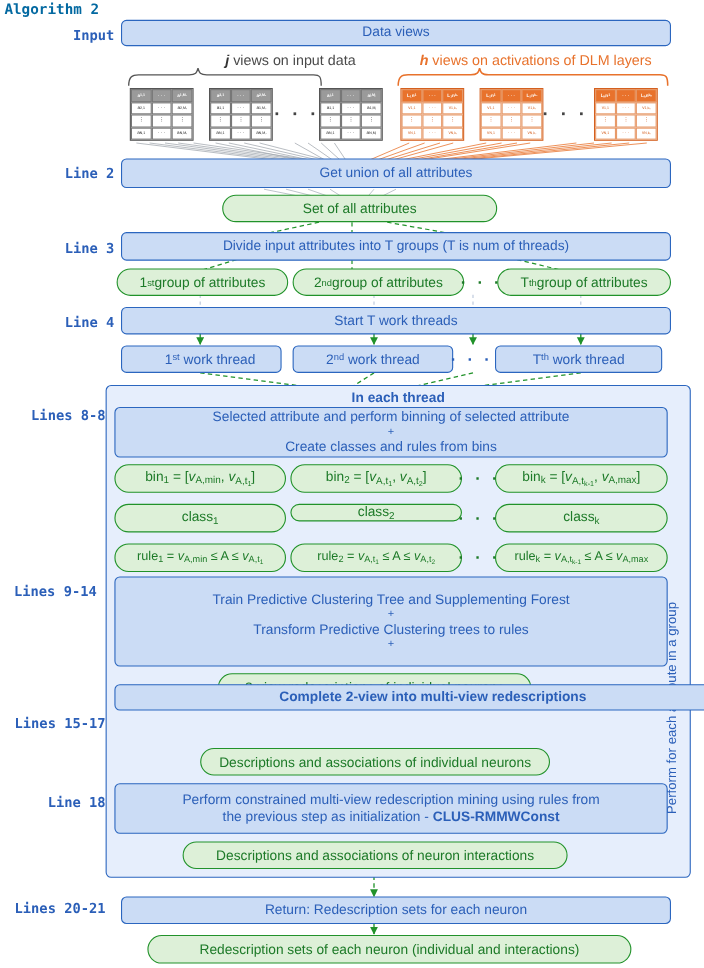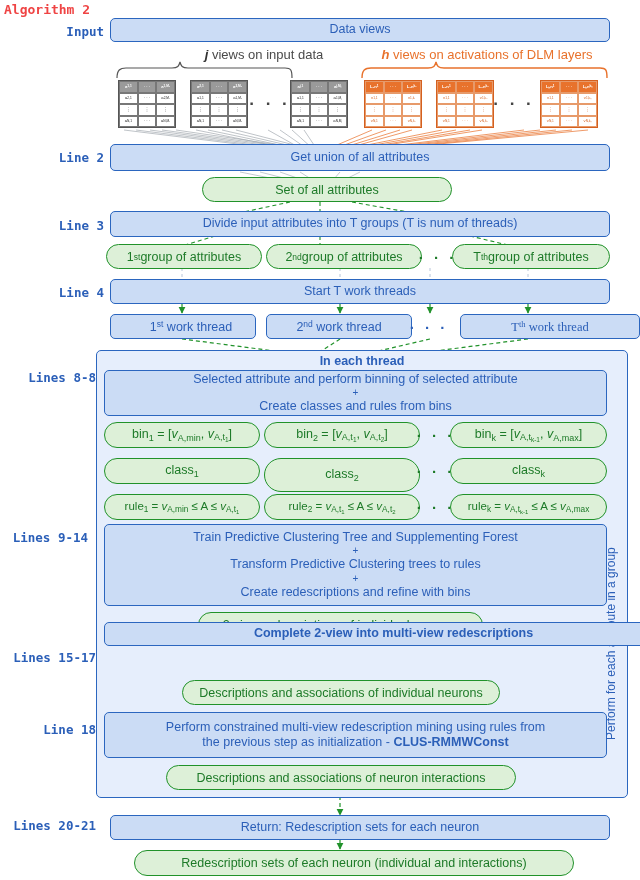--- a/index.html
+++ b/index.html
@@ -7,21 +7,21 @@
     width:640px;height:880px;position:relative;overflow:hidden;
     font-family:"Liberation Sans", sans-serif;
     -webkit-font-smoothing:antialiased;
   }
   .abs{position:absolute;}
 
   
   .algo-title{
     left:4px;top:2px;
     font-family:"DejaVu Sans Mono","Liberation Mono",monospace;
-    font-size:13px;font-weight:bold;color:#ef4444;letter-spacing:0px;
+    font-size:13px;font-weight:bold;color:#0369a1;letter-spacing:0px;
   }
   .line-label{
     font-family:"DejaVu Sans Mono","Liberation Mono",monospace;
     font-size:12.5px;font-weight:bold;color:#2b5fb8;
     text-align:right;white-space:nowrap;
   }
 
   
   .bbox{
     box-sizing:border-box;
@@ -445,21 +445,21 @@
 
 <div class="abs bbox" style="left:110px;top:279px;width:500px;height:25px;">Start T work threads</div>
 
 <div class="abs bbox" style="left:110px;top:314px;width:146px;height:25px;padding-left:16px;">
   <span><span>1</span><sup>st</sup><span> work thread</span></span>
 </div>
 <div class="abs bbox" style="left:266px;top:314px;width:146px;height:25px;">
   <span><span>2</span><sup>nd</sup><span> work thread</span></span>
 </div>
 <div class="abs dots blue" style="left:414px;top:319px;width:30px;height:16px;">· · ·</div>
-<div class="abs bbox" style="left:460px;top:314px;width:180px;height:25px;font-family:Liberation Serif, serif;">
+<div class="abs bbox" style="left:450px;top:314px;width:152px;height:25px;">
   <span><span>T</span><sup>th</sup><span> work thread</span></span>
 </div>
 
 <div class="abs panel" style="left:96px;top:350px;width:532px;height:448px;"></div>
 <div class="abs panel-caption" style="left:96px;top:354px;width:532px;font-weight:bold;">In each thread</div>
 
 <div class="abs vlabel" style="left:604px;top:440px;height:300px;">Perform for each attribute in a group</div>
 
 <div class="abs bbox multi" style="left:104px;top:370px;width:503px;height:46px;">
   <span>Selected attribute and perform binning of selected attribute</span>
@@ -474,21 +474,21 @@
   <span>bin<sub>2</sub> = [<i>v</i><sub>A,t<sub>1</sub></sub>, <i>v</i><sub>A,t<sub>2</sub></sub>]</span>
 </div>
 <div class="abs dots green" style="left:422px;top:427px;width:28px;height:16px;">· · ·</div>
 <div class="abs gnode" style="left:450px;top:422px;width:157px;height:26px;">
   <span>bin<sub>k</sub> = [<i>v</i><sub>A,t<sub>k-1</sub></sub>, <i>v</i><sub>A,max</sub>]</span>
 </div>
 
 <div class="abs gnode" style="left:104px;top:458px;width:156px;height:26px;">
   <span>class<sub>1</sub></span>
 </div>
-<div class="abs gnode" style="left:264px;top:458px;width:156px;height:34px;">
+<div class="abs gnode" style="left:264px;top:458px;width:156px;height:16px;">
   <span>class<sub>2</sub></span>
 </div>
 <div class="abs dots green" style="left:422px;top:463px;width:28px;height:16px;">· · ·</div>
 <div class="abs gnode" style="left:450px;top:458px;width:157px;height:26px;">
   <span>class<sub>k</sub></span>
 </div>
 
 <div class="abs gnode" style="left:104px;top:494px;width:156px;height:26px;font-size:11.5px;">
   <span>rule<sub>1</sub> = <i>v</i><sub>A,min</sub> ≤ A ≤ <i>v</i><sub>A,t<sub>1</sub></sub></span>
 </div>
@@ -498,21 +498,20 @@
 <div class="abs dots green" style="left:422px;top:499px;width:28px;height:16px;">· · ·</div>
 <div class="abs gnode" style="left:450px;top:494px;width:157px;height:26px;font-size:11.5px;">
   <span>rule<sub>k</sub> = <i>v</i><sub>A,t<sub>k-1</sub></sub> ≤ A ≤ <i>v</i><sub>A,max</sub></span>
 </div>
 
 <div class="abs bbox multi" style="left:104px;top:524px;width:503px;height:82px;">
   <span>Train Predictive Clustering Tree and Supplementing Forest</span>
   <span class="plus">+</span>
   <span>Transform Predictive Clustering trees to rules</span>
   <span class="plus">+</span>
-  <span>Create redescriptions and refine with bins</span>
 </div>
 
 <div class="abs gnode" style="left:198px;top:612px;width:285px;height:26px;">2-view redescriptions of individual neurons</div>
 
 <div class="abs bbox" style="left:104px;top:622px;width:579px;height:24px;font-weight:bold;">Complete 2-view into multi-view redescriptions</div>
 
 <div class="abs gnode" style="left:182px;top:680px;width:318px;height:25px;">Descriptions and associations of individual neurons</div>
 
 <div class="abs bbox multi" style="left:104px;top:712px;width:503px;height:46px;">
   <span>Perform constrained multi-view redescription mining using rules from</span>

